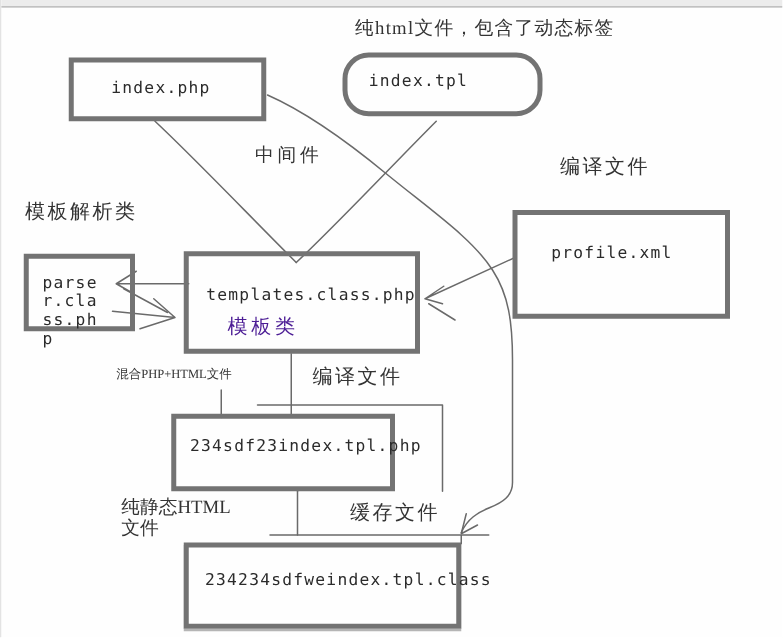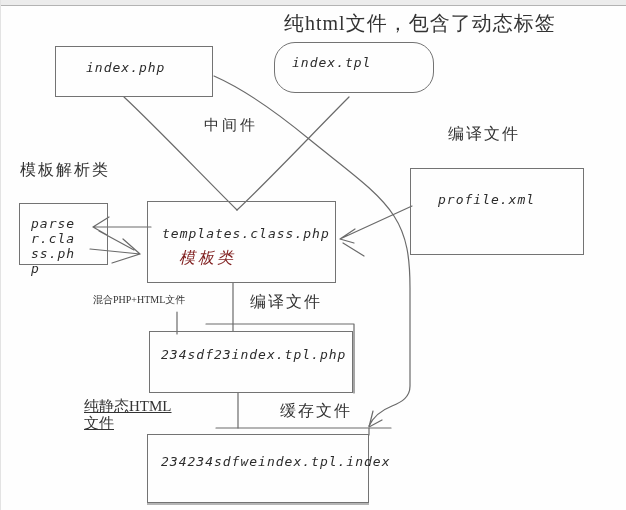--- a/index.html
+++ b/index.html
@@ -15,62 +15,62 @@
   }
   .topbar{
     position:absolute;left:0;top:0;width:626px;height:5px;
     background:#ececec;border-bottom:1px solid #b3b3b3;
   }
   svg.wires{position:absolute;left:0;top:0;z-index:1;}
   .wire{stroke:#6a6a6a;stroke-width:1.2;fill:none;stroke-linecap:round;stroke-linejoin:round;}
 
   .box{
     position:absolute;z-index:2;
-    border:1px solid #737373;
+    border:4px solid #737373;
     background:transparent;
     box-sizing:border-box;
-    font-size:13px;letter-spacing:1px;font-style:italic;
+    font-size:13px;letter-spacing:1px;
   }
   .b-indexphp {left:54px;  top:46px;  width:158px; height:51px;}
   .b-indextpl {left:273px; top:42px;  width:160px; height:51px;border-radius:21px;}
   .b-profile  {left:409px; top:168px; width:174px; height:87px;}
   .b-templates{left:146px; top:201px; width:189px; height:82px;}
   .b-parser   {left:18px;  top:203px; width:89px;  height:62px; overflow:visible;}
-  .b-box1     {left:148px; top:331px; width:204px; height:62px;}
+  .b-box1     {left:136px; top:331px; width:179px; height:62px;}
   .b-box2     {left:146px; top:434px; width:222px; height:69px; box-shadow:0 2px 0 rgba(120,120,120,.55);}
 
   .box .t{position:absolute;white-space:pre;}
   .b-indexphp  .t{left:30px;top:13px;}
   .b-indextpl  .t{left:17px;top:12px;}
   .b-profile   .t{left:27px;top:23px;}
   .b-templates .t{left:14px;top:24px;}
   .b-box1      .t{left:11px;top:15px;}
   .b-box2      .t{left:13px;top:19px;}
   .b-parser .t{
     left:11px;top:12px;width:46px;
     white-space:normal;word-break:break-all;line-height:15px;
   }
   .sub-cn{
     position:absolute;left:31px;top:46px;
     font-family:"Liberation Serif","DejaVu Serif",serif;
-    font-size:16px;letter-spacing:3px;color:#7f1d1d;
+    font-size:16px;letter-spacing:3px;color:#4c1d95;
   }
 
   .lbl{
     position:absolute;z-index:2;
     font-family:"Liberation Serif","DejaVu Serif",serif;
     font-size:16px;color:#333;line-height:17px;
   }
-  .l-note    {left:283px;top:15px;font-size:20px;letter-spacing:1px;}
+  .l-note    {left:283px;top:15px;font-size:15px;letter-spacing:1px;}
   .l-middle  {left:203px;top:117px;font-size:15px;letter-spacing:3px;}
   .l-sysvar  {left:447px;top:125px;letter-spacing:2px;}
   .l-parsecls{left:19px; top:161px;letter-spacing:2px;}
   .l-mixed   {left:92px; top:291px;width:114px;font-size:10px;}
   .l-compile {left:249px;top:293px;letter-spacing:2px;}
-  .l-static  {left:83px; top:398px;width:100px;font-size:15px;text-decoration:underline;}
+  .l-static  {left:96px; top:398px;width:100px;font-size:15px;}
   .l-cache   {left:251px;top:402px;letter-spacing:2px;margin-left:28px;}
 </style>
 </head>
 <body>
 
 <div class="stage">
   <div class="topbar"></div>
 
   <svg class="wires" width="626" height="510" viewBox="0 0 626 510">
 
@@ -118,21 +118,21 @@
 
   <div class="box b-parser">
     <span class="t">parser.class.php</span>
   </div>
 
   <div class="box b-box1">
     <span class="t">234sdf23index.tpl.php</span>
   </div>
 
   <div class="box b-box2">
-    <span class="t">234234sdfweindex.tpl.index</span>
+    <span class="t">234234sdfweindex.tpl.class</span>
   </div>
 
   <div class="lbl l-note">纯html文件，包含了动态标签</div>
   <div class="lbl l-middle">中间件</div>
   <div class="lbl l-sysvar">编译文件</div>
   <div class="lbl l-parsecls">模板解析类</div>
   <div class="lbl l-mixed">混合PHP+HTML文件</div>
   <div class="lbl l-compile">编译文件</div>
   <div class="lbl l-static">纯静态HTML文件</div>
   <div class="lbl l-cache">缓存文件</div>

